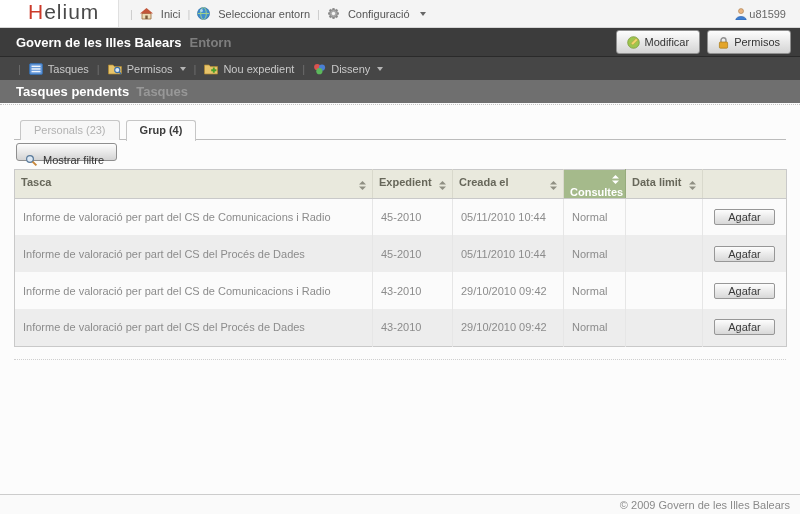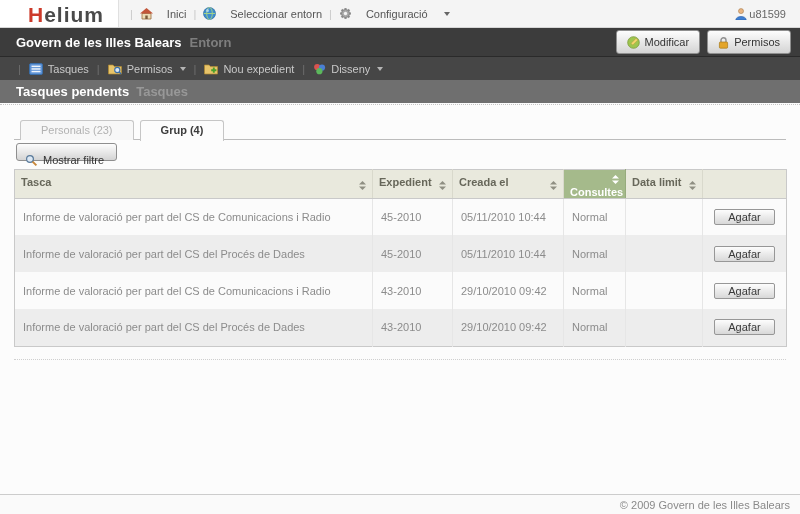--- a/index.html
+++ b/index.html
@@ -6,26 +6,26 @@
   html,body { width:800px; height:514px; }
   body {
     font-family:"Liberation Sans", sans-serif;
     background:#fcfcfc;
     position:relative;
     overflow:hidden;
     font-size:11px;
   }
   
   .topbar { height:28px; display:flex; align-items:stretch; background:#fff; border-bottom:1px solid #d6d6d6; }
-  .logo-area { width:118px; background:#fff; display:flex; align-items:flex-end; padding-left:28px; cursor:pointer;font-weight:bold; }
+  .logo-area { width:118px; background:#fff; display:flex; align-items:flex-start; padding-left:28px; cursor:pointer; }
   .logo { font-size:21px; color:#4a4a4a; letter-spacing:1px; }
   .logo .accent { color:#cc3a2a; }
   .topnav { flex:1; background:#f4f4f4; border-left:1px solid #e0e0e0; display:flex; align-items:center; padding-left:4px; }
   .nav-sep { color:#c9c9c9; padding:0 7px; }
-  .nav-item { display:inline-flex; align-items:center; gap:14px; color:#555; cursor:pointer; }
+  .nav-item { display:inline-flex; align-items:center; gap:8px; color:#555; cursor:pointer; }
   .caret { width:0; height:0; border-left:3px solid transparent; border-right:3px solid transparent; border-top:4px solid #666; margin-left:2px; }
   .user-box { margin-left:auto; display:flex; align-items:flex-start; gap:2px; padding-right:14px; color:#666; }
   
   .entorn-bar { height:29px; background:#3c3c3c; display:flex; align-items:center; padding:0 9px 0 16px; border-bottom:1px solid #2a2a2a; }
   .entorn-title { color:#fff; font-weight:bold; font-size:13px; }
   .entorn-sub { color:#7e7e7e; font-weight:bold; font-size:13px; margin-left:8px; }
   .entorn-buttons { margin-left:auto; display:flex; gap:7px; }
   .btn { display:inline-flex; align-items:center; gap:5px; background:linear-gradient(#fdfdfd,#d4d4d4); border:1px solid #8f8f8f; border-radius:3px; font-size:11px; color:#333; padding:0 10px; height:24px; cursor:pointer; }
   
   .toolbar { height:23px; background:#464646; display:flex; align-items:center; color:#c9c9c9; padding-left:10px; }
@@ -33,21 +33,21 @@
   .tb-item { display:inline-flex; align-items:center; gap:5px; cursor:pointer; }
   .tb-item .caret { border-top-color:#b5b5b5; }
   
   .title-bar { height:23px; background:#6f6f6f; display:flex; align-items:center; padding-left:16px; }
   .title-main { color:#fff; font-weight:bold; font-size:13px; }
   .title-sub { color:#989898; font-weight:bold; font-size:13px; margin-left:7px; }
   .dotted-sep { border-bottom:1px dotted #c4c4c4; height:2px; }
   
   .content { padding-top:15px; }
   .tabs-row { margin:0 14px; padding-left:6px; border-bottom:1px solid #bcbcbc; height:20px; }
-  .tab { display:inline-block; height:20px; line-height:19px; padding:0 20px; border:1px solid #c6c6c6; border-bottom:none; border-radius:3px 3px 0 0; margin-right:3px; background:#f7f7f7; color:#b2b2b2; cursor:pointer; vertical-align:bottom; }
+  .tab { display:inline-block; height:20px; line-height:19px; padding:0 13px; border:1px solid #c6c6c6; border-bottom:none; border-radius:3px 3px 0 0; margin-right:3px; background:#f7f7f7; color:#b2b2b2; cursor:pointer; vertical-align:bottom; }
   .tab.active { background:#fcfcfc; color:#3d3d3d; font-weight:bold; height:21px; margin-bottom:-1px; position:relative; }
   .filter-btn { margin:3px 0 5px 16px; height:18px; padding:16px 12px 0 8px; }
   
   .task-table { margin:0 14px; width:772px; border-collapse:collapse; table-layout:fixed; font-size:11px; border:1px solid #c9c9c9; }
   .task-table th { background:#e9e9dd; color:#67675a; font-weight:bold; text-align:left; height:19px; padding:0 6px; border-right:1px solid #d9d9cc; border-bottom:1px solid #c9c9c9; cursor:pointer; }
   .task-table th.sorted { background:#a5ba8b; color:#fff; border-right:1px solid #96ab7d; }
   .task-table td { height:37px; padding:0 8px; color:#8c8c8c; border-right:1px solid #e6e6e6; overflow:hidden; white-space:nowrap;margin-top:20px; }
   .task-table th:last-child, .task-table td:last-child { border-right:none; }
   tr.row-odd td { background:#fbfbfb; }
   tr.row-even td { background:#ededed; }

